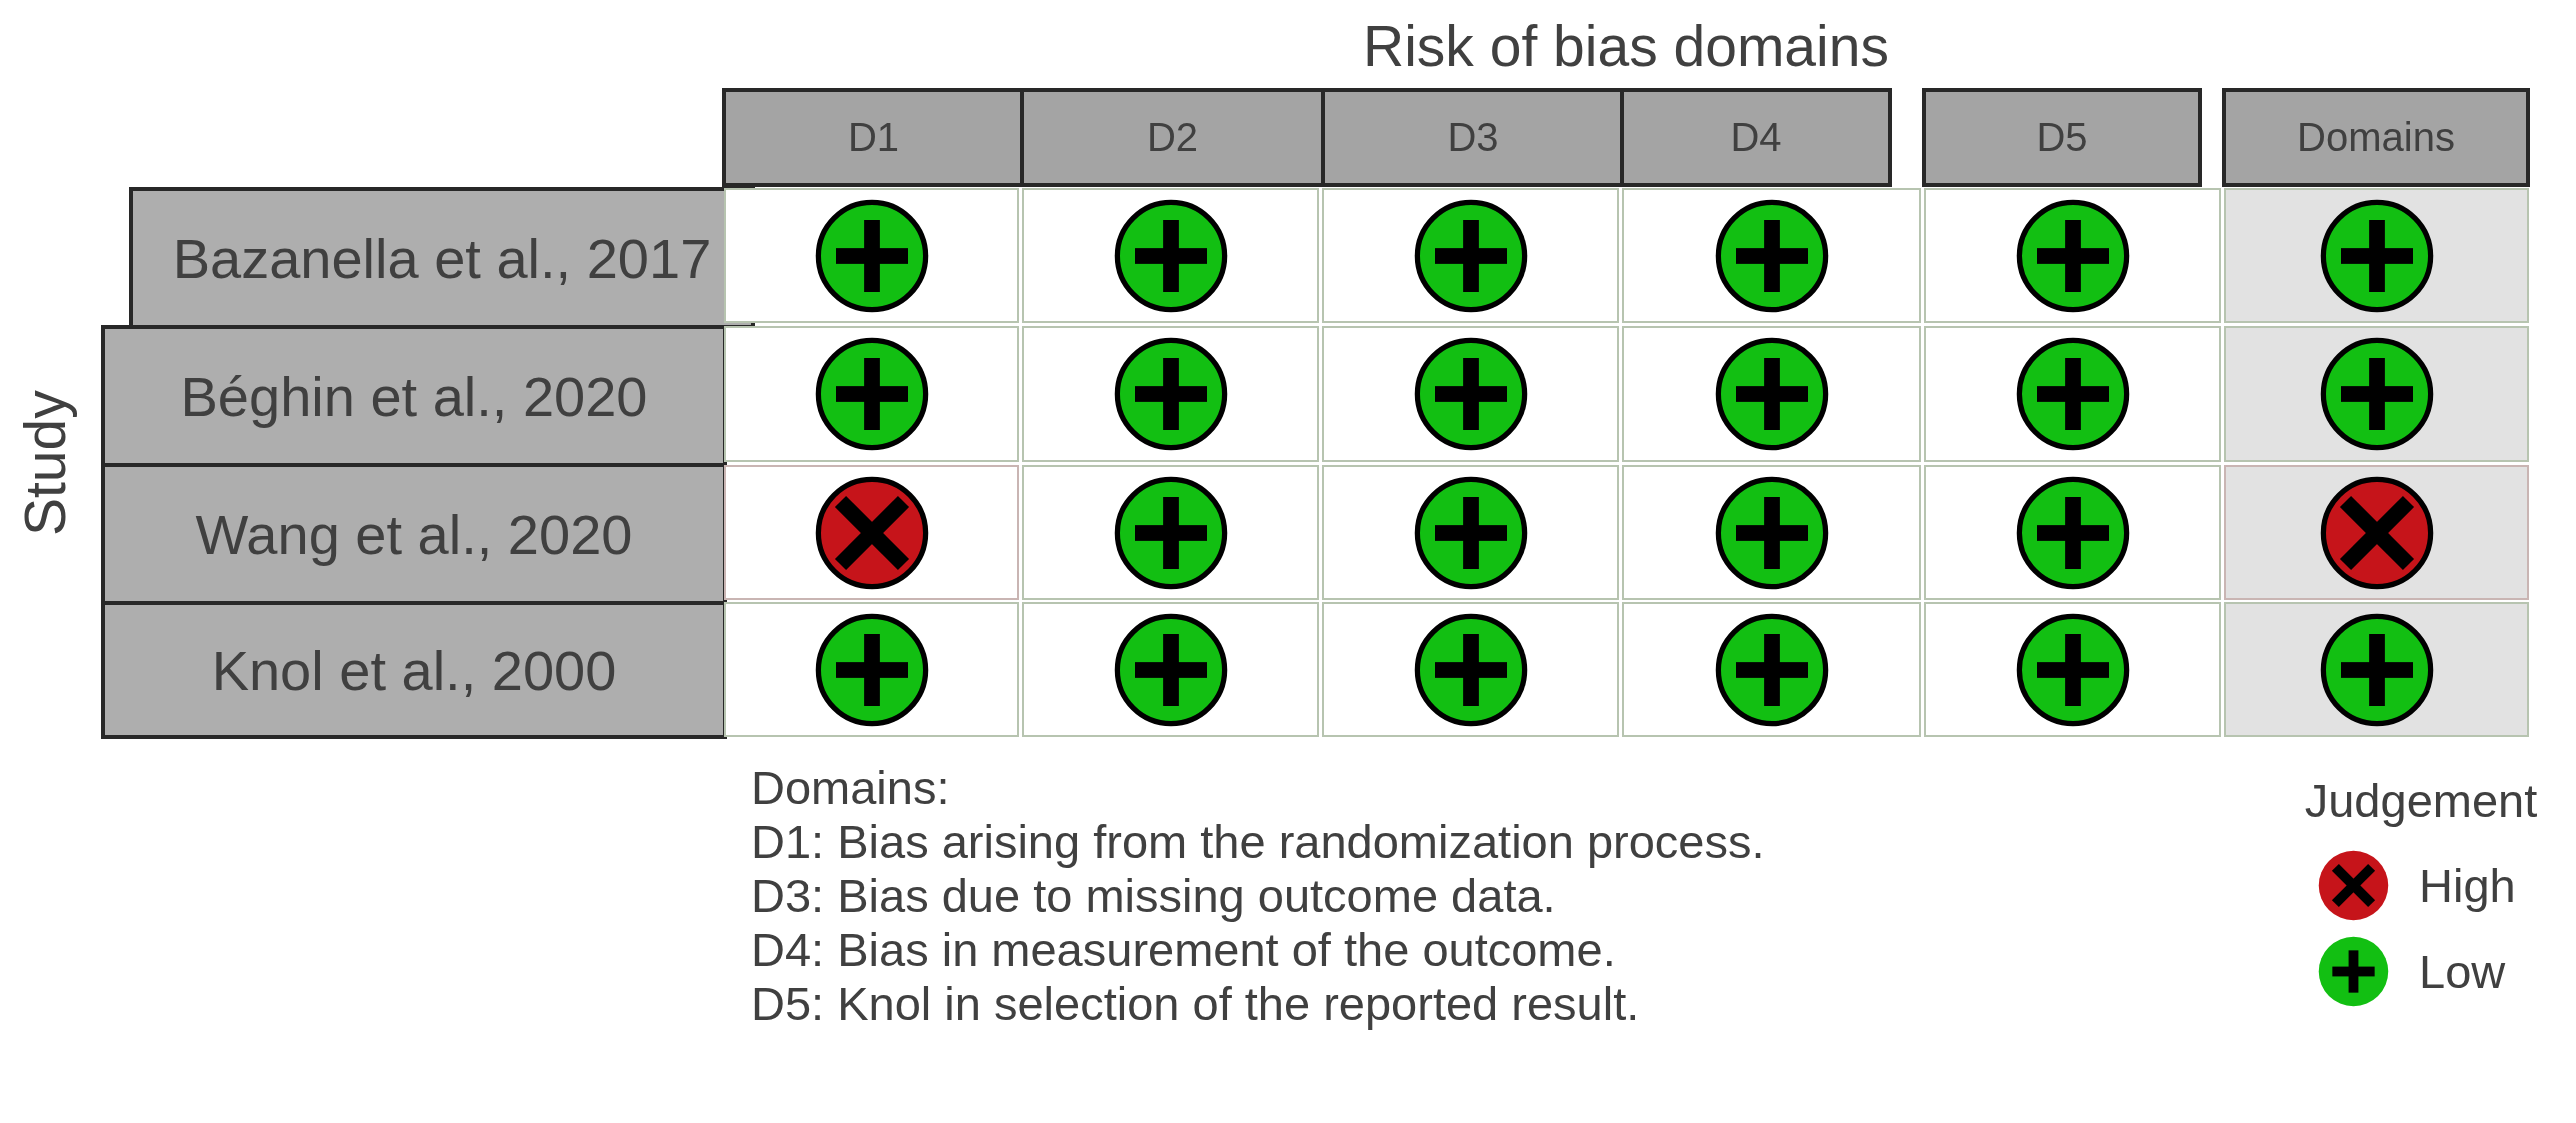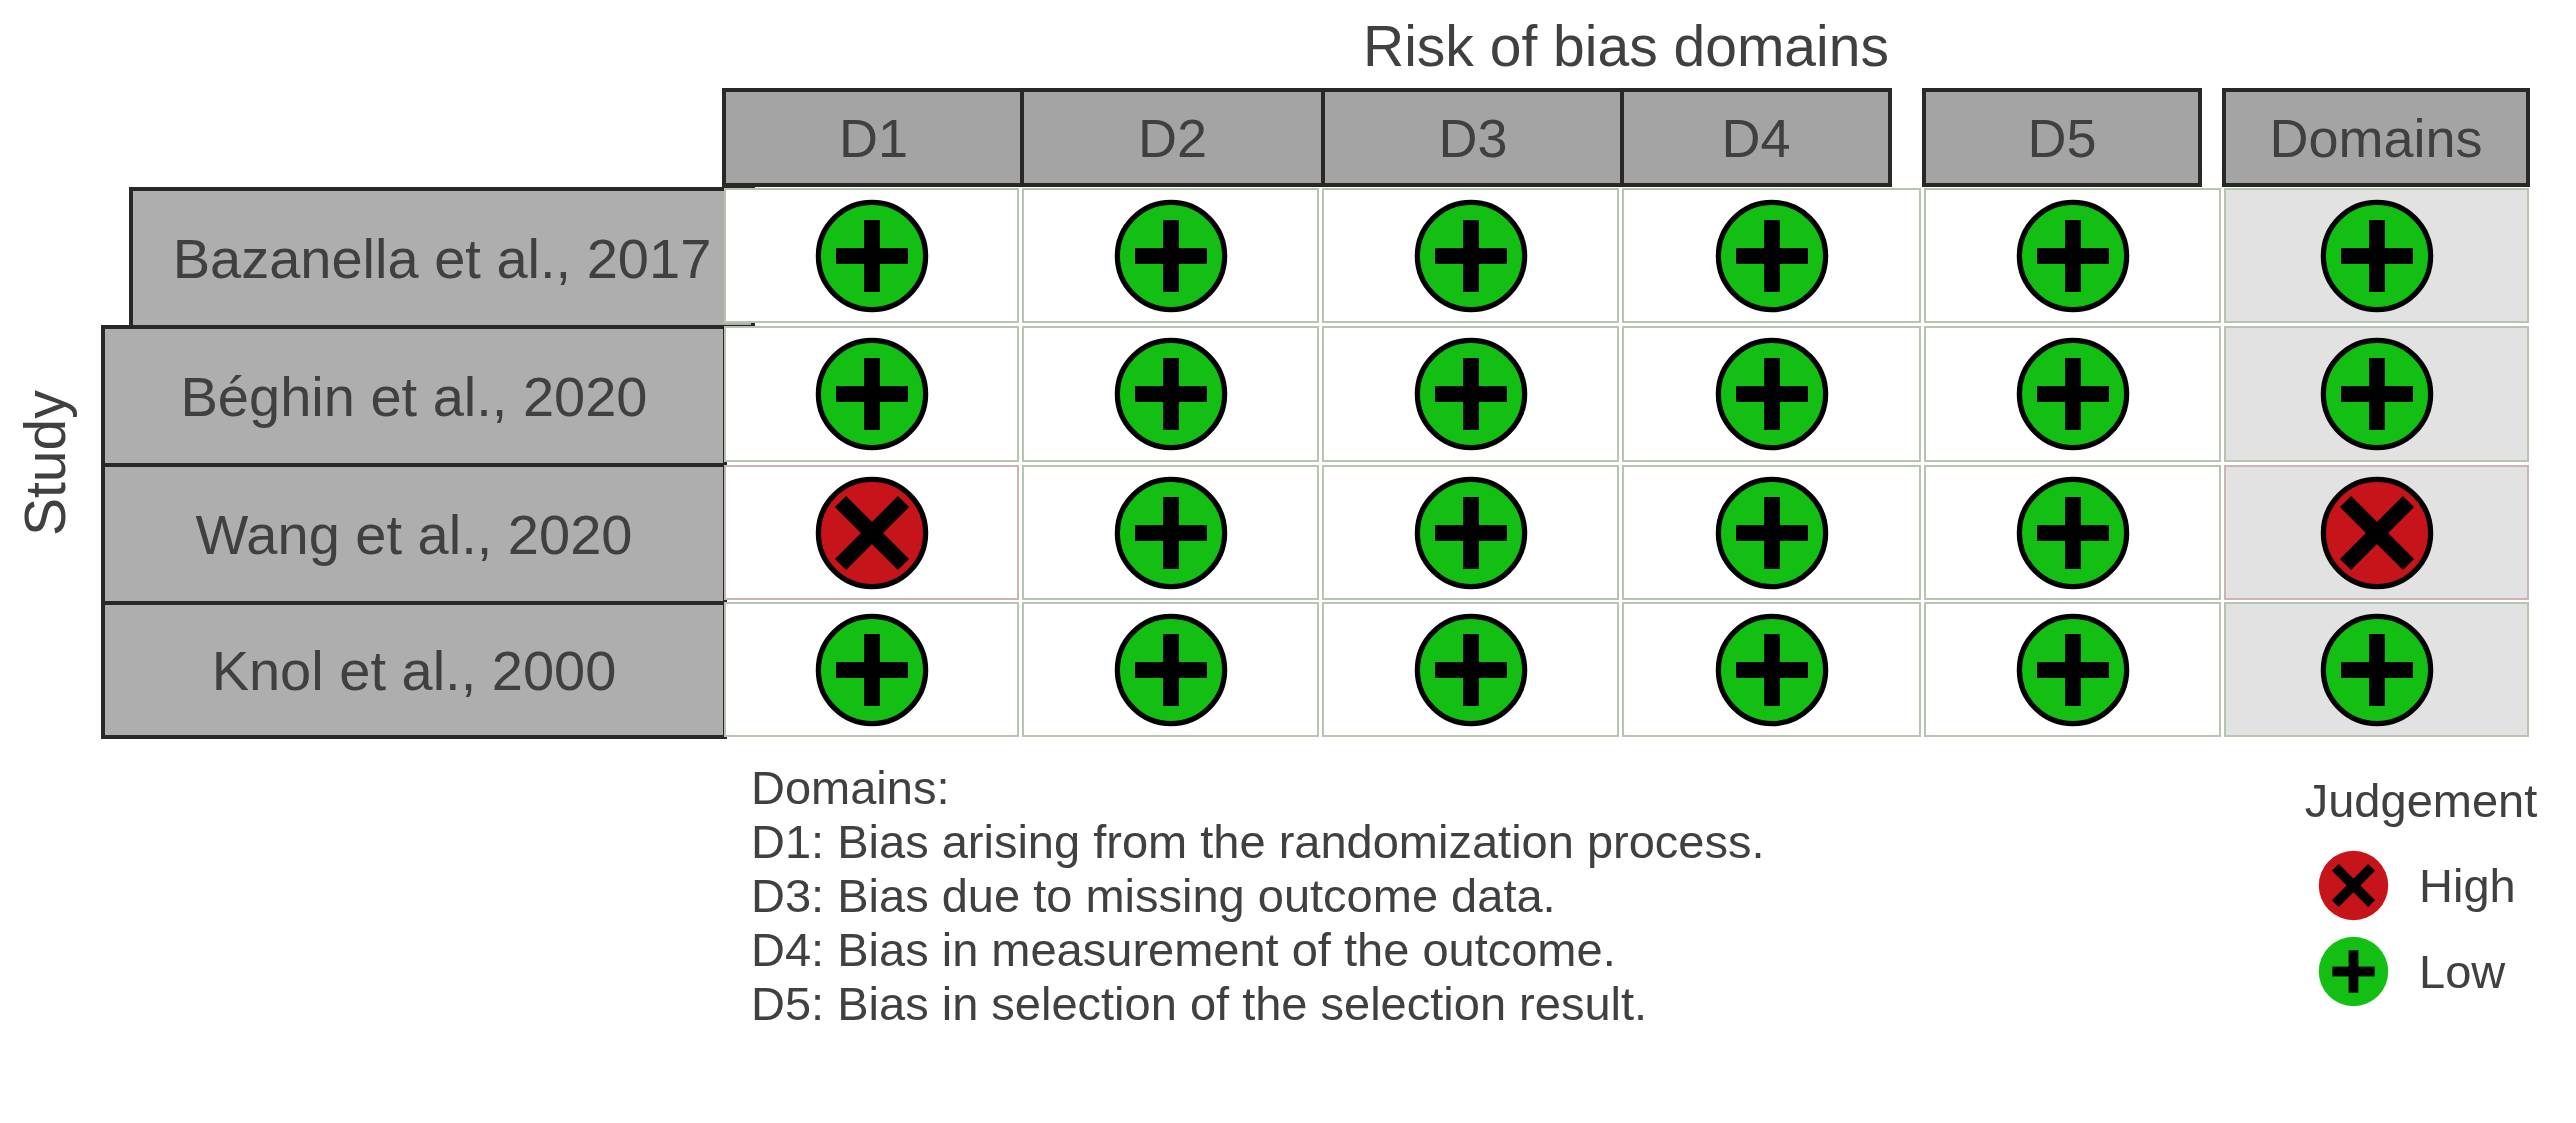--- a/index.html
+++ b/index.html
@@ -23,21 +23,21 @@
     writing-mode:vertical-rl;transform:rotate(180deg);
     white-space:nowrap;
   }
   .rob-table{position:absolute;left:0;top:0;width:100%;height:100%;}
   .cell{
     position:absolute;box-sizing:border-box;
     display:flex;align-items:center;justify-content:center;
   }
   .header-cell{
     background:#a4a4a4;border:4.5px solid #282828;
-    font-size:54px;white-space:nowrap;
+    font-size:40px;white-space:nowrap;
   }
   .study-cell{
     background:#aeaeae;border:4.5px solid #282828;
     font-size:56px;white-space:nowrap;
   }
   .data-cell{border-style:solid;border-width:2.3px;}
   .domains{
     position:absolute;left:751px;top:761px;
     font-size:47px;line-height:54px;
     white-space:nowrap;
@@ -242,21 +242,21 @@
           <rect x="65.5" y="28" width="21" height="96" fill="#000"></rect>
           <rect x="28" y="65.5" width="96" height="21" fill="#000"></rect>
         </svg>
       </div>
     </div>
   <div class="domains" id="domains-note">
     <div>Domains:</div>
   <div>D1: Bias arising from the randomization process.</div>
       <div>D3: Bias due to missing outcome data.</div>
       <div>D4: Bias in measurement of the outcome.</div>
-      <div>D5: Bias in selection of the selection result.</div>
+      <div>D5: Knol in selection of the reported result.</div>
     </div>
   <div class="legend-title">Judgement</div>
   <div id="legend">
       <div class="legend-icon" style="left: 2318px; top: 850px; width: 71px; height: 71px;">
         <svg width="71" height="71" viewBox="0 0 94 94">
           <circle cx="47" cy="47" r="46" fill="#c6141a"></circle>
           <g stroke="#000" stroke-width="13" stroke-linecap="butt">
             <line x1="23" y1="23" x2="71" y2="71"></line>
             <line x1="23" y1="71" x2="71" y2="23"></line>
           </g>

